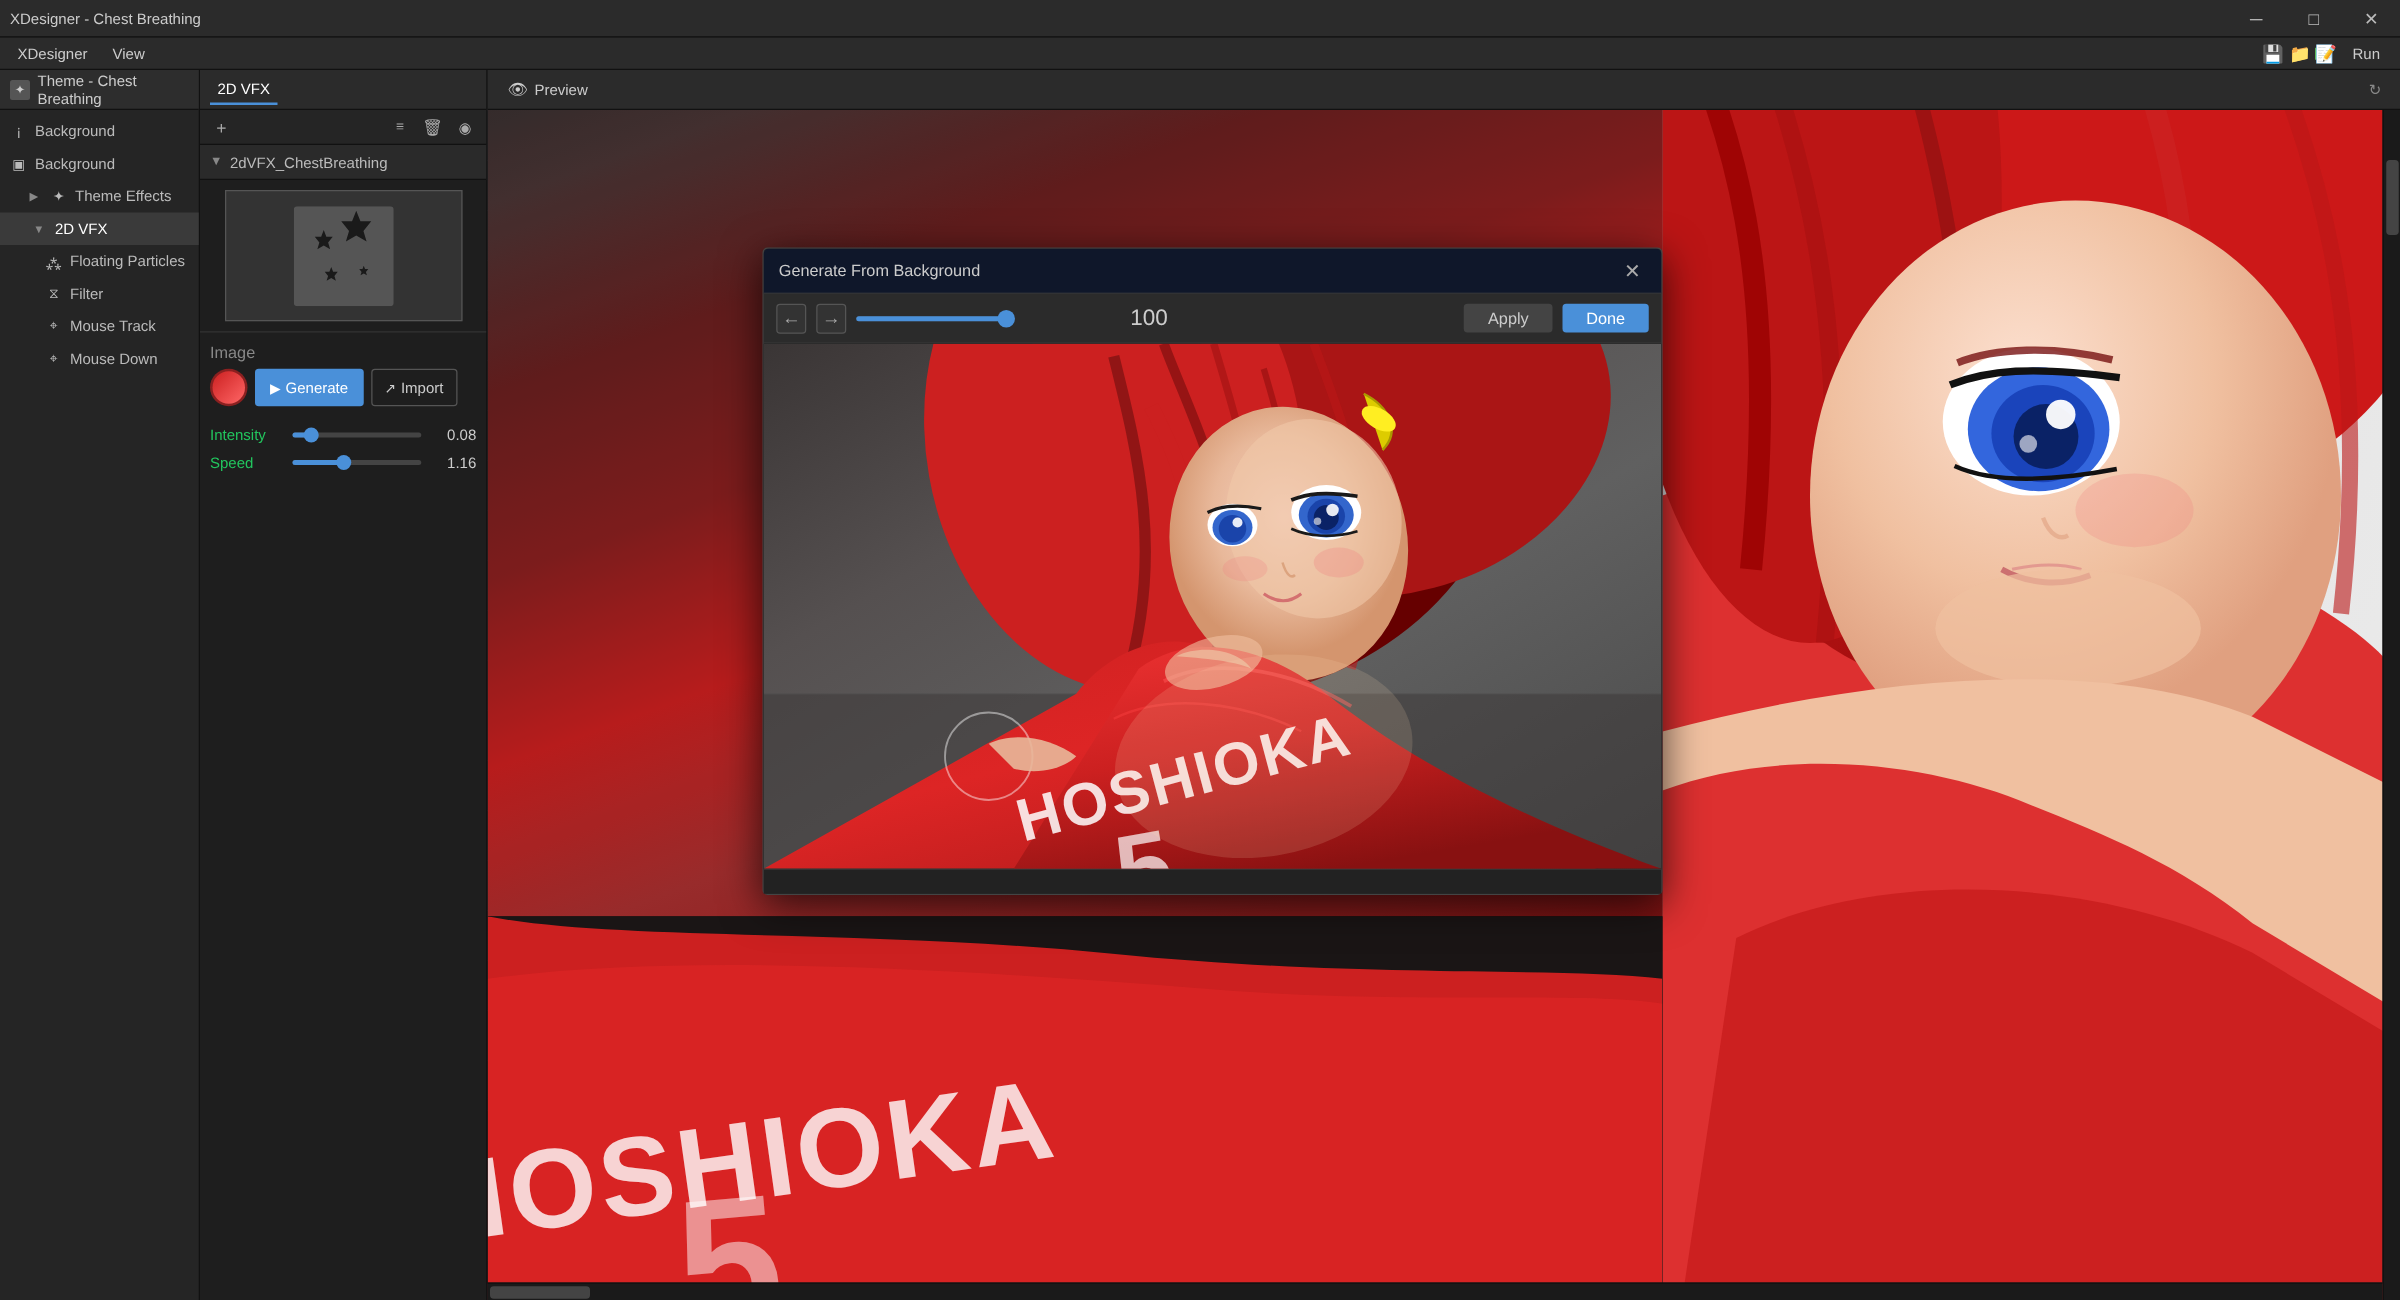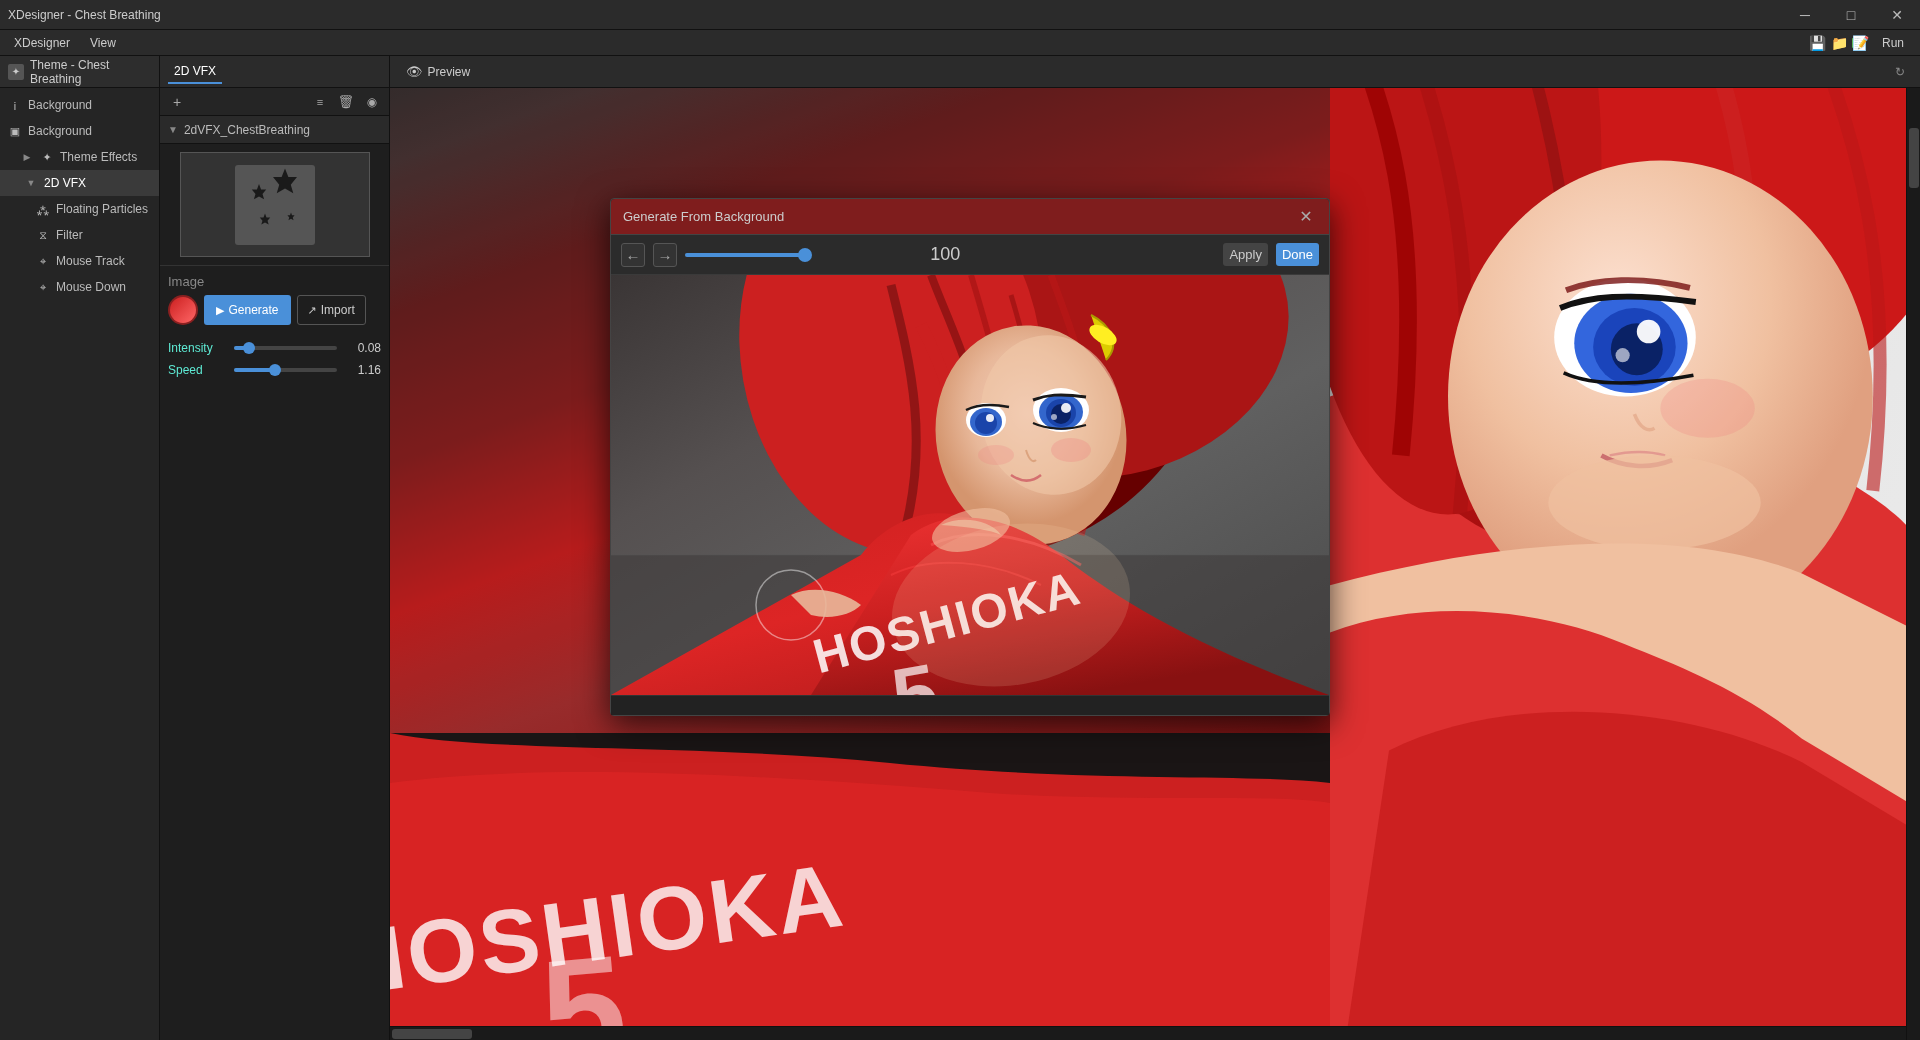--- a/index.html
+++ b/index.html
@@ -239,21 +239,21 @@
     }
     .prop-row {
       display: flex;
       align-items: center;
       margin-bottom: 8px;
       gap: 6px;
     }
     .prop-label {
       width: 60px;
       font-size: 12px;
-      color: #5eead4;
+      color: #22c55e;
       flex-shrink: 0;
     }
 
     
     .image-section {
       padding: 8px;
       border-top: 1px solid #333;
     }
     .image-section-title {
       font-size: 13px;
@@ -379,21 +379,21 @@
       left: 220px;
       width: 720px;
       background: #2b2b2b;
       border: 1px solid #444;
       border-radius: 4px;
       box-shadow: 0 8px 32px rgba(0,0,0,0.7);
       z-index: 101;
     }
     .modal-titlebar {
       height: 36px;
-      background: #7f1d1d;
+      background: #0f172a;
       border-bottom: 1px solid #444;
       display: flex;
       align-items: center;
       padding: 0 12px;
       border-radius: 4px 4px 0 0;
     }
     .modal-title {
       font-size: 13px;
       color: #ccc;
       flex: 1;
@@ -461,21 +461,21 @@
       top: -5px;
       right: -7px;
       cursor: pointer;
     }
     .modal-value {
       font-size: 18px;
       color: #ccc;
       width: 40px;
     }
     .modal-btn {
-      padding: 4px 6px;
+      padding: 4px 19px;
       border-radius: 3px;
       cursor: pointer;
       font-size: 13px;
       border: none;
     }
     .modal-btn-apply {
       background: #444;
       color: #ccc;
     }
     .modal-btn-done {

